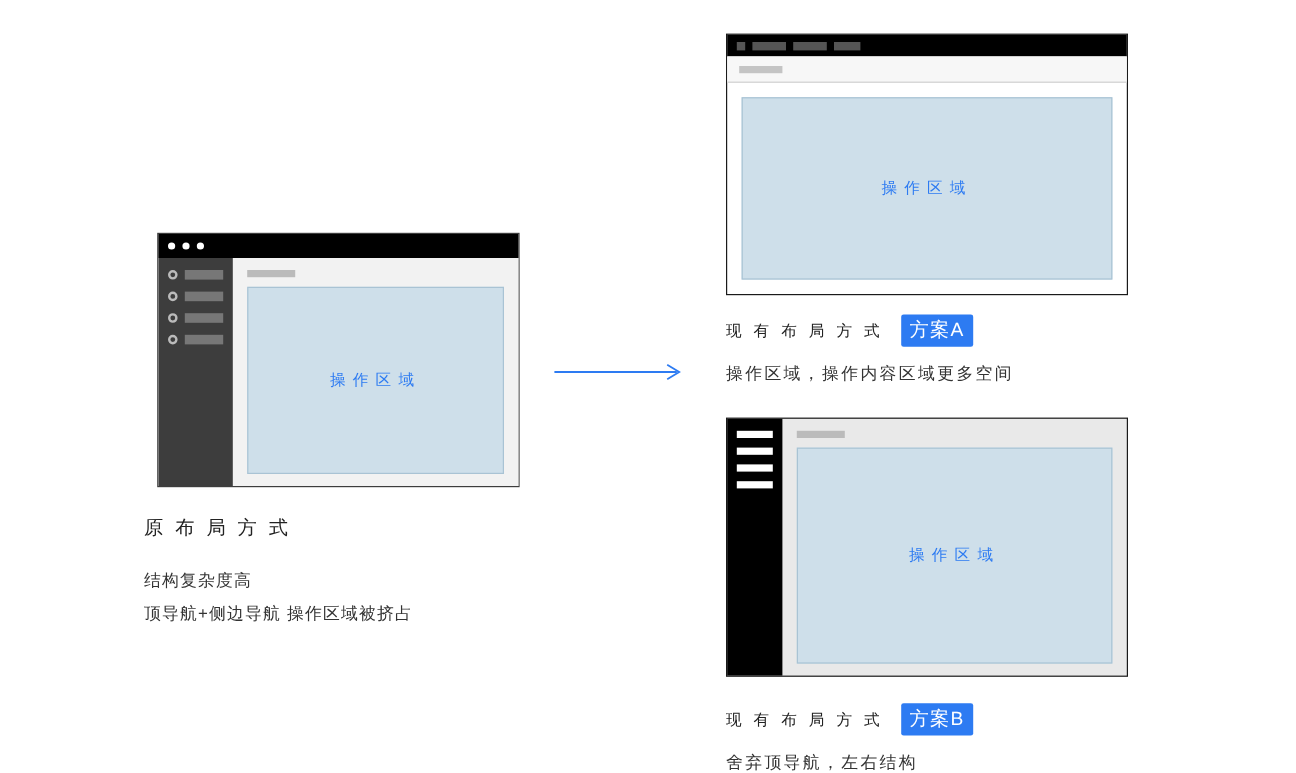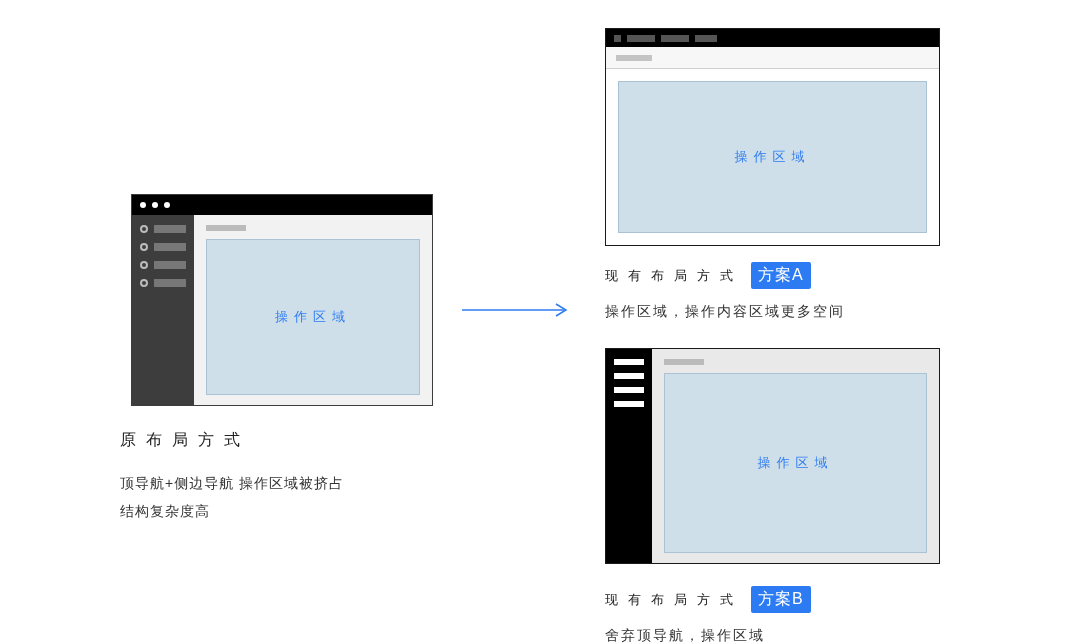--- a/index.html
+++ b/index.html
@@ -251,22 +251,22 @@
     <div class="main">
       <div class="crumb"></div>
       <div class="content">操作区域</div>
     </div>
   </div>
 </div>
 
 <div class="orig-text">
   <div class="title">原布局方式</div>
   <div class="desc">
+    <div>结构复杂度高</div>
     <div>顶导航+侧边导航 操作区域被挤占</div>
-    <div>结构复杂度高</div>
   </div>
 </div>
 
 <svg class="arrow" viewBox="0 0 110 20">
   <line x1="2" y1="10" x2="104" y2="10" stroke="#2d7bf2" stroke-width="1.5"></line>
   <polyline points="96,4 106,10 96,16" fill="none" stroke="#2d7bf2" stroke-width="1.5"></polyline>
 </svg>
 
 <div class="mock-a">
   <div class="titlebar">
@@ -300,14 +300,14 @@
     <div class="crumb"></div>
     <div class="content">操作区域</div>
   </div>
 </div>
 
 <div class="text-b">
   <div class="row-title">
     <span class="t">现有布局方式</span>
     <span class="badge">方案B</span>
   </div>
-  <div class="row-desc">舍弃顶导航，操作区域</div>
+  <div class="row-desc">舍弃顶导航，左右结构</div>
 </div>
 
 </body></html>

